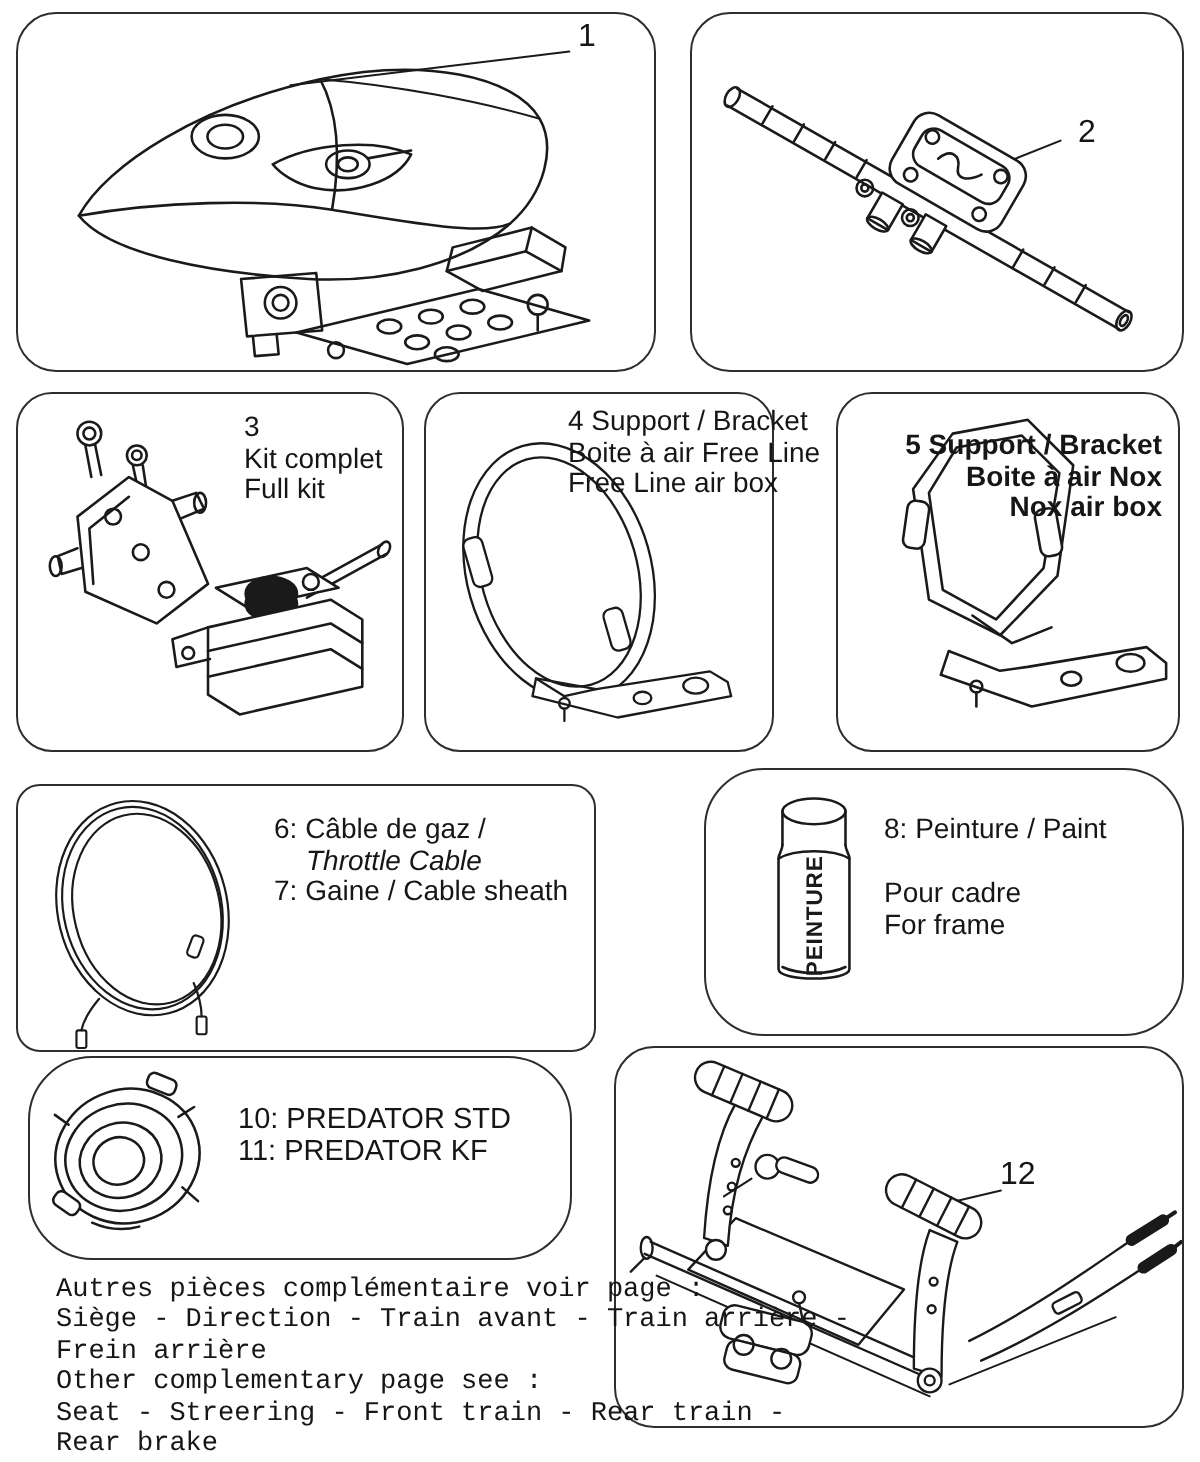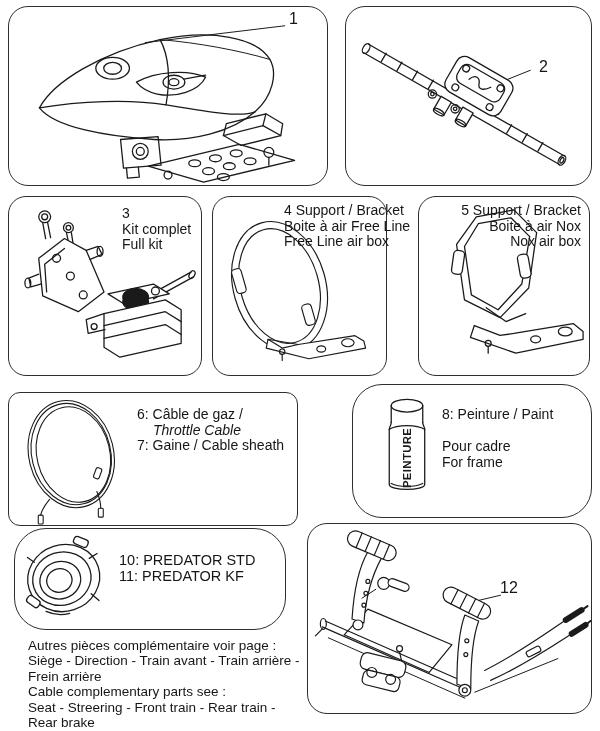--- a/index.html
+++ b/index.html
@@ -3,21 +3,21 @@
 <meta charset="utf-8">
 <style>
   html,body{margin:0;padding:0;background:#fff;}
   .page{position:relative;width:600px;height:731px;background:#ffffff;
         font-family:"Liberation Sans",sans-serif;color:#161616;overflow:hidden;}
   .panel{position:absolute;border:1.6px solid #2e2e2e;box-sizing:border-box;background:#fff;}
   .panel svg{position:absolute;left:0;top:0;width:100%;height:100%;}
   .t{position:absolute;white-space:nowrap;font-size:14px;line-height:15.7px;}
   .pn{position:absolute;white-space:nowrap;font-size:16px;line-height:16px;}
   .tr{text-align:right;}
-  .footer{position:absolute;left:28px;top:638px;font-size:13.5px;line-height:15.4px;}
+  .footer{position:absolute;left:28px;top:638px;font-size:13.5px;line-height:15.4px;font-family:Liberation Mono, monospace;}
   .footer div{white-space:nowrap;}
   .indent{padding-left:16px;font-style:italic;}
 </style>
 </head>
 <body>
 
 <div class="page">
 
   <section class="panel" style="left:8px;top:6px;width:320px;height:180px;border-radius:20px;">
     <svg viewBox="0 0 320 180">
@@ -173,21 +173,21 @@
         <rect x="34" y="54" width="11" height="24" rx="4" fill="#fff" transform="rotate(8 39 66)"></rect>
         <rect x="101" y="58" width="11" height="24" rx="4" fill="#fff" transform="rotate(-10 106 70)"></rect>
         <path d="M68,112 L88,126 L108,118"></path>
         <path d="M56,130 L82,140 L96,138 L156,128 L166,136 L166,144 L98,158 L52,142 Z" fill="#fff"></path>
         <ellipse cx="148" cy="136" rx="7" ry="4.5"></ellipse>
         <ellipse cx="118" cy="144" rx="5" ry="3.5"></ellipse>
         <circle cx="70" cy="148" r="3"></circle>
         <path d="M70,151 l0,7"></path>
       </g>
     </svg>
-    <div class="t tr" style="right:8px;top:6px;">
+    <div class="t tr" style="right:8px;top:18px;font-weight:bold;">
       <div>5 Support / Bracket</div>
       <div>Boite à air Nox</div>
       <div>Nox air box</div>
     </div>
   </section>
 
   <section class="panel" style="left:8px;top:392px;width:290px;height:134px;border-radius:12px;">
     <svg viewBox="0 0 290 134">
       <g stroke="#1a1a1a" fill="none" stroke-width="1.1" stroke-linejoin="round" stroke-linecap="round">
         <g transform="rotate(-14 62 62)">
@@ -306,18 +306,18 @@
           <path d="M92,129 l2,9"></path>
       </g>
     </svg>
     <div class="pn" style="left:192px;top:56px;">12</div>
   </section>
 
   <div class="footer">
     <div>Autres pièces complémentaire voir page :</div>
     <div>Siège - Direction - Train avant - Train arrière -</div>
     <div>Frein arrière</div>
-    <div>Cable complementary parts see :</div>
+    <div>Other complementary page see :</div>
     <div>Seat - Streering - Front train - Rear train -</div>
     <div>Rear brake</div>
   </div>
 
 </div>
 
 </body></html>

